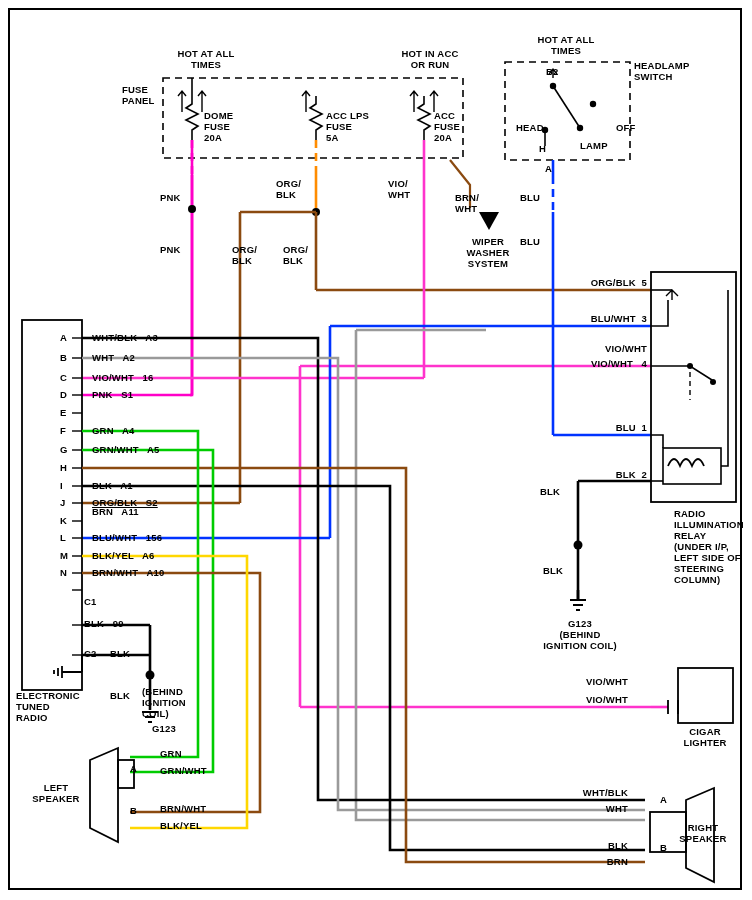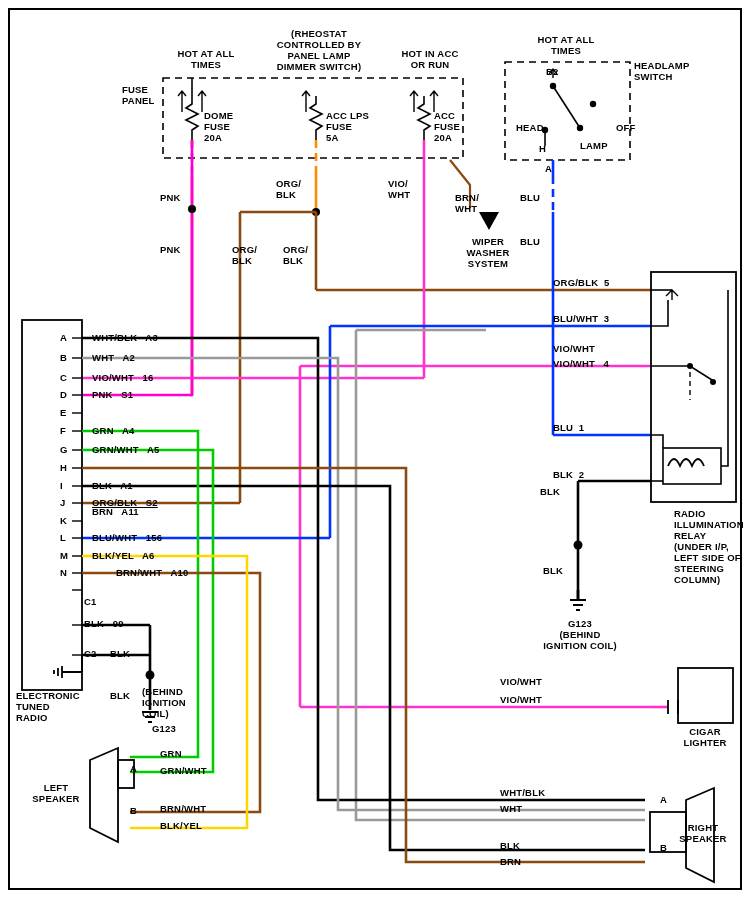--- a/index.html
+++ b/index.html
@@ -1,21 +1,21 @@
 <!DOCTYPE html>
 <html><head>
 <meta charset="utf-8">
 <style>
   html,body{margin:0;padding:0;background:#ffffff;}
   body{font-family:"Liberation Sans",sans-serif;}
   #sheet{position:relative;width:752px;height:900px;background:#fff;overflow:hidden;}
   .frame{position:absolute;left:8px;top:8px;width:734px;height:882px;border:2px solid #000;box-sizing:border-box;}
   .lbl{position:absolute;font-size:9.5px;font-weight:bold;color:#000;line-height:11px;letter-spacing:0.2px;white-space:pre;}
   .lbl.c{text-align:center;}
-  .lbl.r{}
+  .lbl.r{text-align:right;}
   svg{position:absolute;left:0;top:0;overflow:visible;}
 </style>
 </head>
 <body>
 
 <div id="sheet">
   <div class="frame"></div>
 
   <svg width="752" height="900">
 
@@ -169,24 +169,20 @@
 
     <path d="M686,800 L686,868 L714,882 L714,788 Z" fill="none" stroke="#000" stroke-width="1.8"></path>
     <rect x="650" y="812" width="36" height="40" fill="none" stroke="#000" stroke-width="1.8"></rect>
 
     <rect x="678" y="668" width="55" height="55" fill="none" stroke="#000" stroke-width="1.8"></rect>
     <path d="M668,700 L668,714 M678,700 L678,714" stroke="#000" stroke-width="1.8"></path>
   </svg>
 
   <div class="lbl c" style="left:160px;top:48px;width:92px;">HOT AT ALL
 TIMES</div>
-  <div class="lbl c" style="left:254px;top:28px;width:130px;">(RHEOSTAT
-CONTROLLED BY
-PANEL LAMP
-DIMMER SWITCH)</div>
   <div class="lbl c" style="left:386px;top:48px;width:88px;">HOT IN ACC
 OR RUN</div>
   <div class="lbl c" style="left:520px;top:34px;width:92px;">HOT AT ALL
 TIMES</div>
   <div class="lbl" style="left:122px;top:84px;">FUSE
 PANEL</div>
   <div class="lbl" style="left:204px;top:110px;">DOME
 FUSE
 20A</div>
   <div class="lbl" style="left:326px;top:110px;">ACC LPS
@@ -297,15 +293,15 @@
       <div class="lbl" style="left: 60px; top: 480px;">I</div>
       <div class="lbl" style="left: 92px; top: 480px;">BLK   A1</div>
       <div class="lbl" style="left: 60px; top: 497px;">J</div>
       <div class="lbl" style="left: 92px; top: 497px; text-decoration: underline;">ORG/BLK   S2</div>
       <div class="lbl" style="left: 60px; top: 515px;">K</div>
       <div class="lbl" style="left: 60px; top: 532px;">L</div>
       <div class="lbl" style="left: 92px; top: 532px;">BLU/WHT   156</div>
       <div class="lbl" style="left: 60px; top: 550px;">M</div>
       <div class="lbl" style="left: 92px; top: 550px;">BLK/YEL   A6</div>
       <div class="lbl" style="left: 60px; top: 567px;">N</div>
-      <div class="lbl" style="left: 92px; top: 567px; margin-left: 24px;">BRN/WHT   A10</div>
+      <div class="lbl" style="left: 92px; top: 567px;">BRN/WHT   A10</div>
     </div>
 </div>
 
 </body></html>

